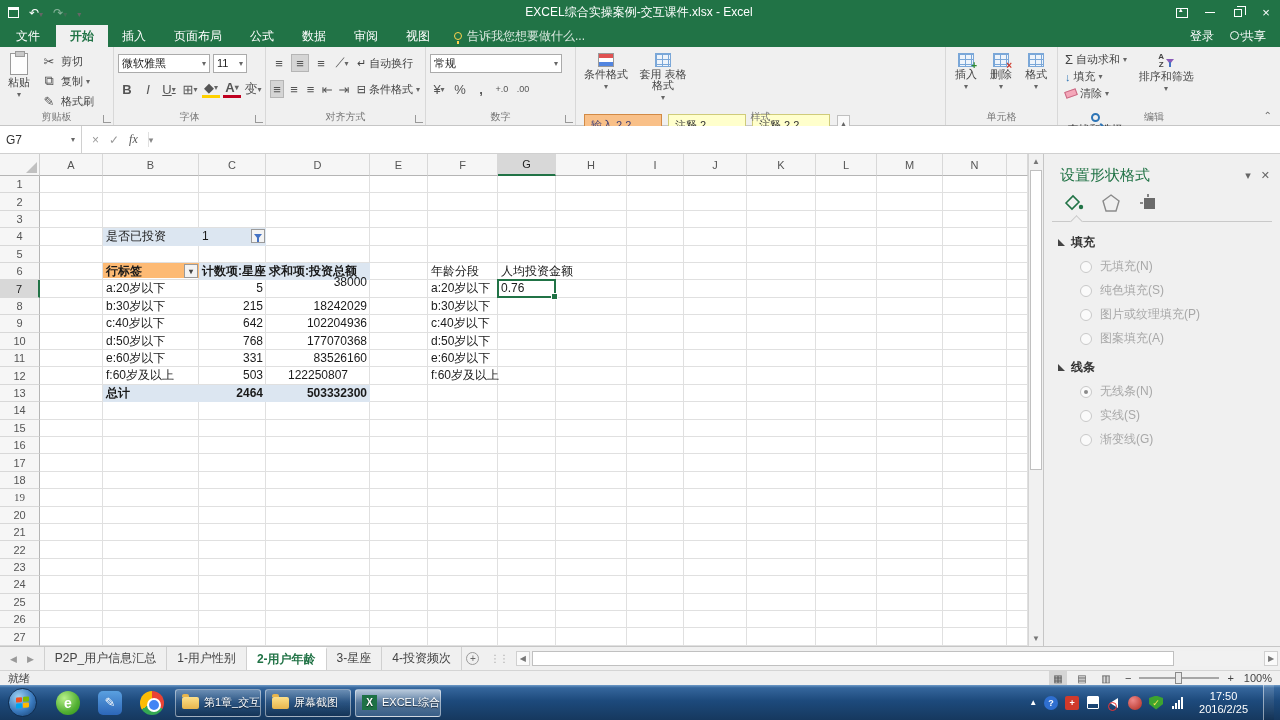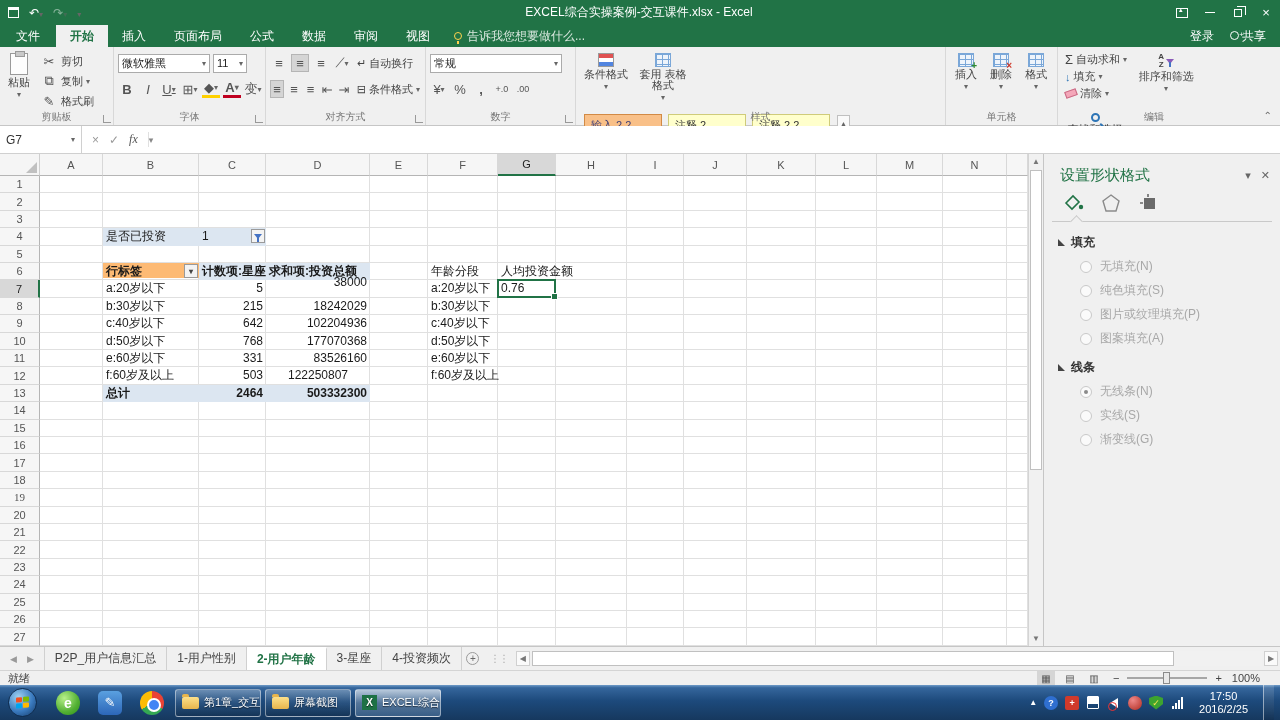--- a/index.html
+++ b/index.html
@@ -132,21 +132,21 @@
 
   
   .statusbar { position:absolute; left:0; top:670px; width:1280px; height:15px; background:#f0f0f0; border-top:1px solid #d4d4d4; display:flex; align-items:center; font-size:11px; color:#444; }
   .ready { padding-left:8px; flex:1; }
   .views { display:flex; gap:6px; align-items:center; }
   .vic { width:18px; height:14px; display:flex; align-items:center; justify-content:center; font-size:10px; color:#555; }
   .vic.on { background:#d5d5d5; }
   .zoomctl { display:flex; align-items:center; gap:8px; padding:0 10px; }
   .ztrack { width:80px; height:2px; background:#a6a6a6; position:relative; }
   .zthumb { position:absolute; left:36px; top:-5px; width:7px; height:12px; background:#e8e8e8; border:1px solid #8a8a8a; }
-  .zpct { padding-right:20px; }
+  .zpct { padding-right:8px; }
 
   
   .taskbar { position:absolute; left:0; top:685px; width:1280px; height:35px; background:linear-gradient(#6f9bc8 0%, #35669c 8%, #1d4a7c 45%, #16385e 100%); display:flex; align-items:center; }
   .orb { width:29px; height:29px; border-radius:50%; margin:0 10px 0 8px; background:radial-gradient(circle at 35% 30%, #9fd3f2, #3a7abf 55%, #153a66); border:1px solid #0f2c4e; display:flex; align-items:center; justify-content:center; }
   .flag { display:grid; grid-template-columns:6px 6px; grid-template-rows:5px 5px; gap:1px; transform:skewY(-6deg); }
   .flag i { border-radius:1px; }
   .appic { width:30px; height:30px; margin:0 6px; display:flex; align-items:center; justify-content:center; }
   .c360 { width:24px; height:24px; border-radius:50%; background:radial-gradient(circle at 35% 30%, #b8ef8a, #52b033 60%, #2d8c1a); color:#fff; font-weight:bold; font-size:14px; display:flex; align-items:center; justify-content:center; }
   .pen { width:24px; height:24px; border-radius:5px; background:linear-gradient(#5aa0e0,#2c66b8); color:#fff; font-size:13px; display:flex; align-items:center; justify-content:center; }
   .chrome { width:24px; height:24px; border-radius:50%; background:conic-gradient(#ea4335 0 33%, #34a853 33% 66%, #fbbc05 66% 100%); position:relative; }

